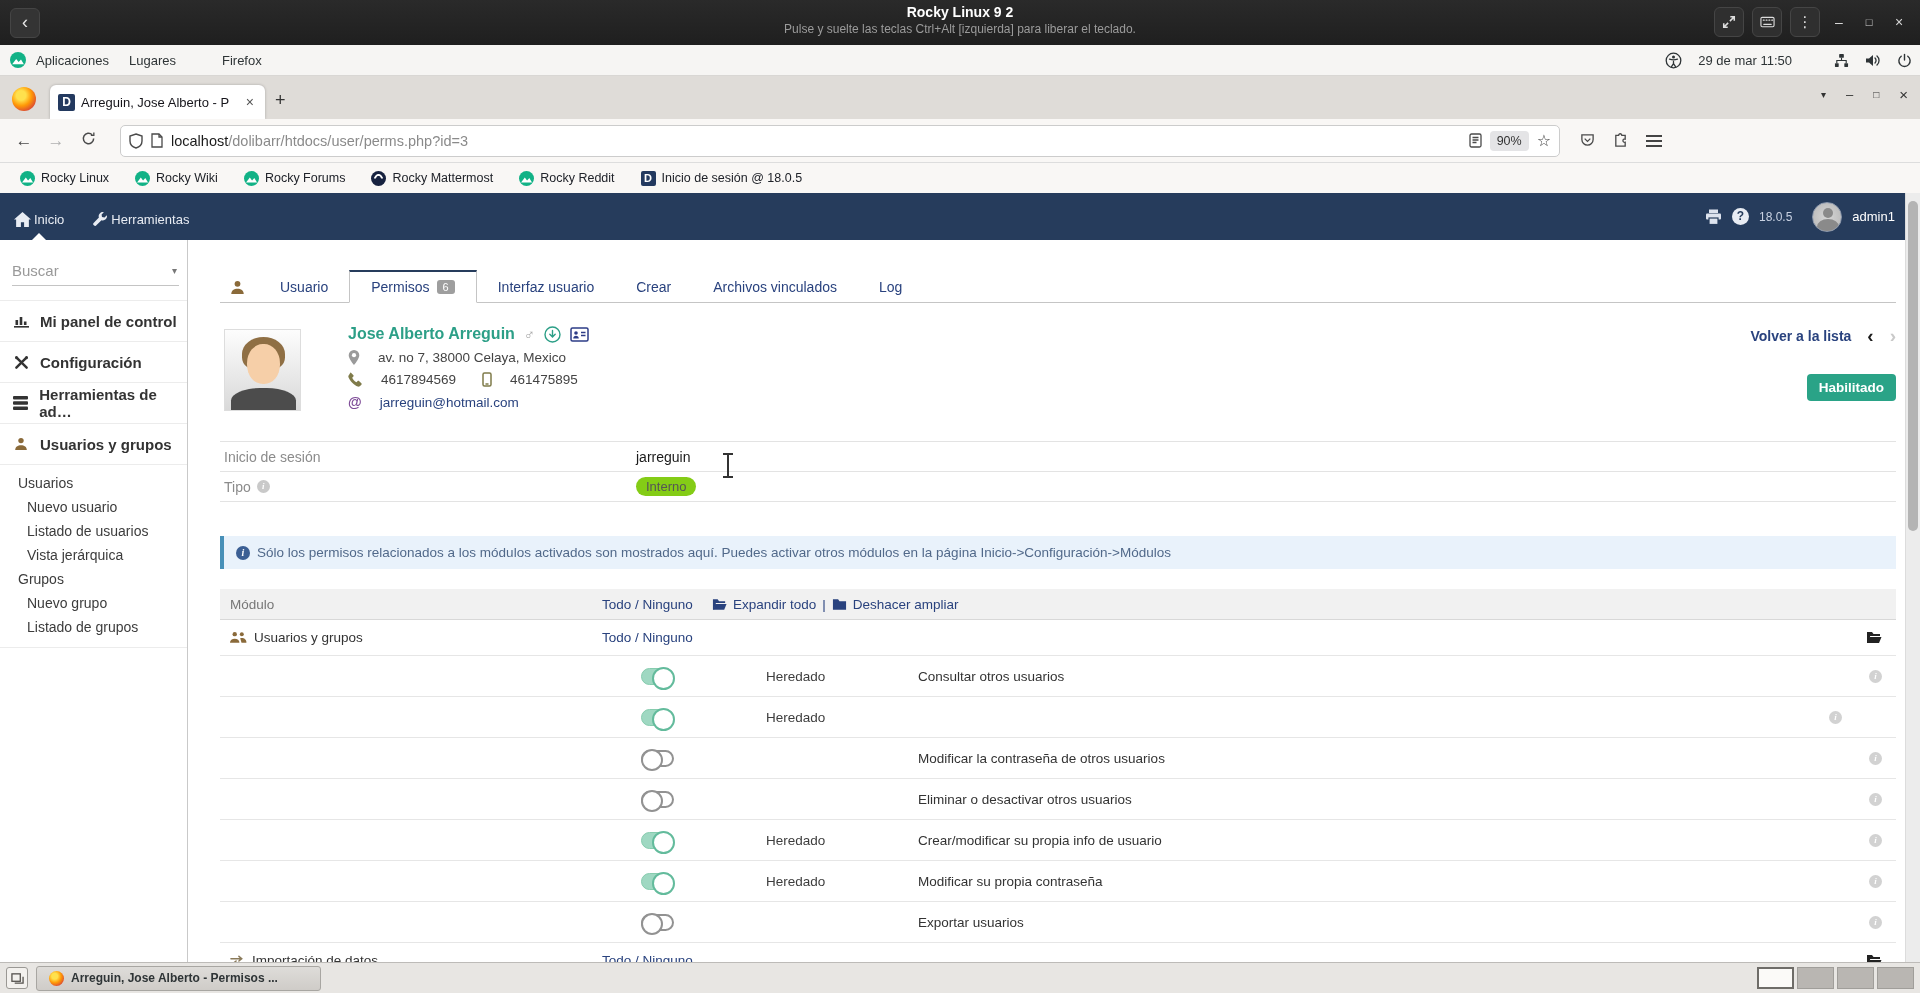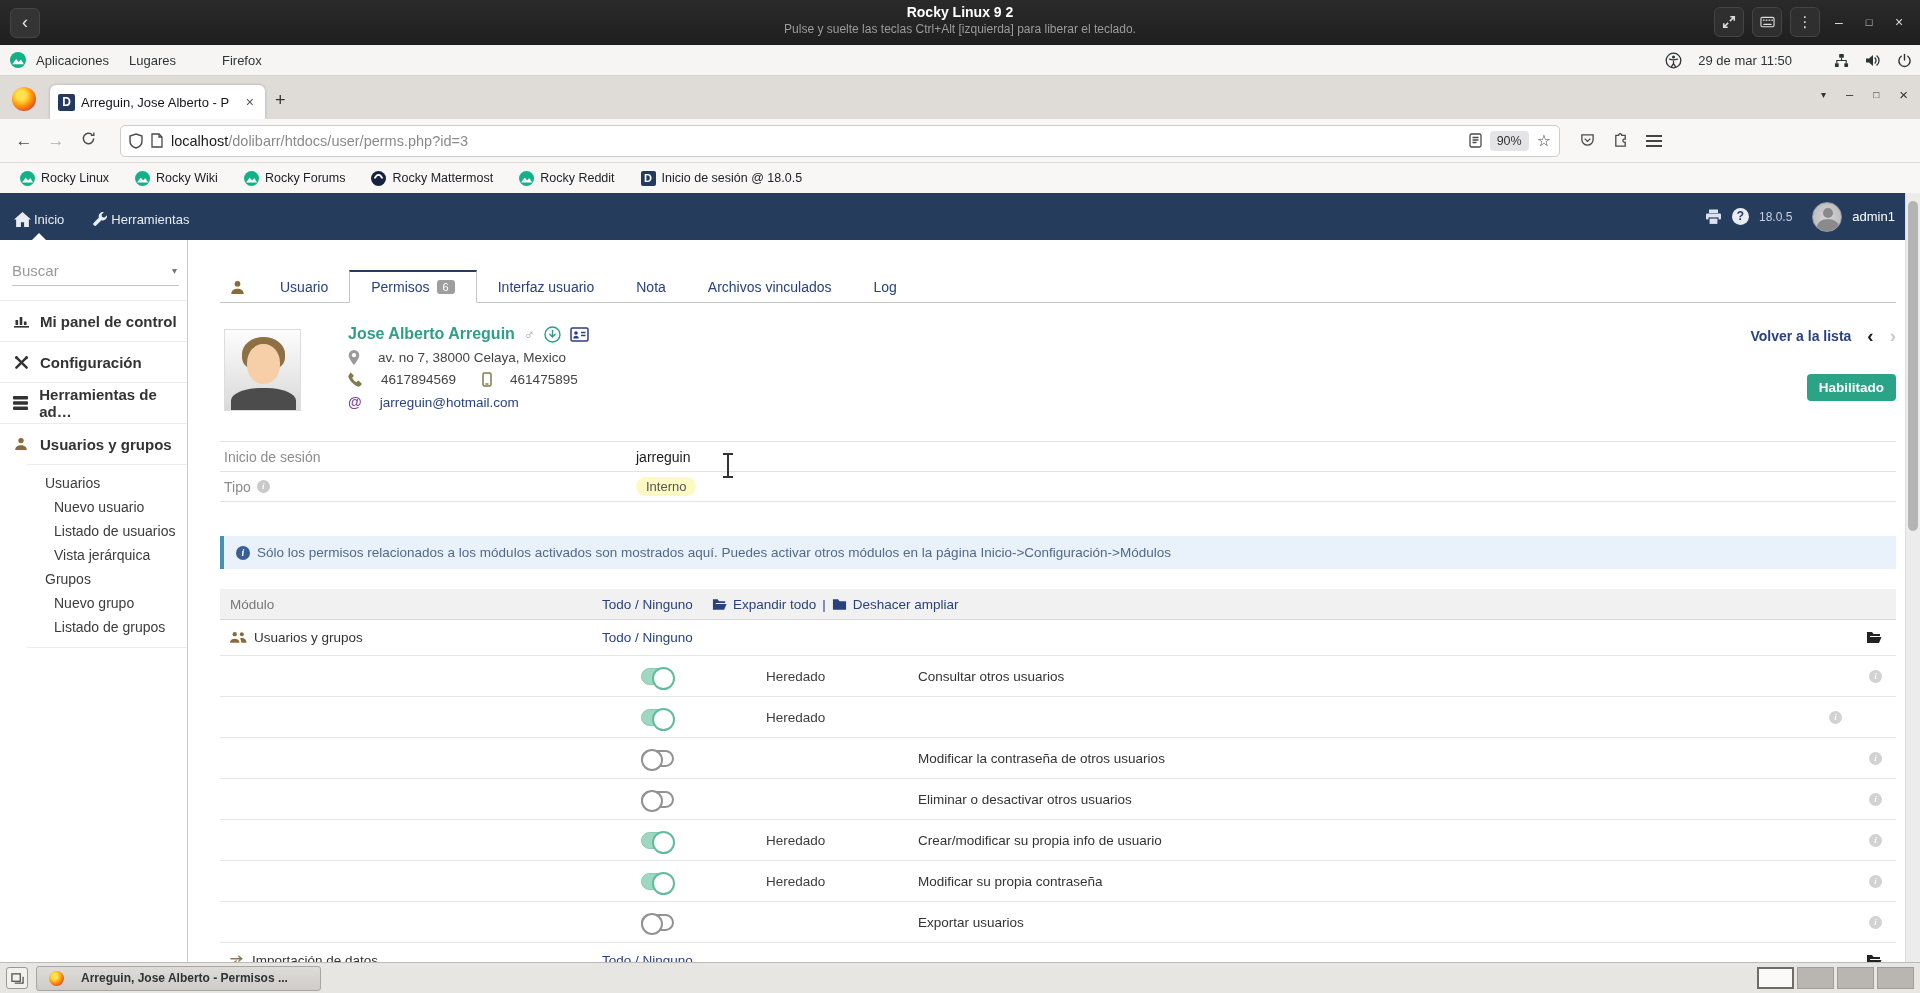--- a/index.html
+++ b/index.html
@@ -88,21 +88,21 @@
   .sidebar { position:absolute; top:240px; left:0; width:188px; height:722px; background:#fff;
     border-right:1px solid #c9c9c9; }
   .search-row { display:flex; align-items:center; margin:22px 8px 14px 12px; border-bottom:1px solid #c4c4c4; padding-bottom:6px; }
   .search-row input { border:none; outline:none; flex:1; width:120px; font-size:15px; color:#555;
     font-family:inherit; background:transparent; }
   .search-row input::placeholder { color:#999; }
   .search-caret { color:#777; font-size:10px; padding-right:2px; }
   .menu-item { display:flex; align-items:center; gap:10px; height:41px; padding-left:12px;
     border-top:1px solid #ececec; font-size:15px; font-weight:bold; color:#333; }
   .menu-item .mi-icon { width:18px; display:flex; justify-content:center; }
-  .side-links { border-top:1px solid #ececec; padding:6px 8px 8px; border-bottom:1px solid #ececec;margin-left:27px; }
+  .side-links { border-top:1px solid #ececec; padding:6px 8px 8px; border-bottom:1px solid #ececec; }
   .side-link { font-size:14px; color:#3c3c3c; line-height:24px; padding-left:10px; }
   .side-link.indent { padding-left:19px; }
 
   
   .main { position:absolute; top:240px; left:220px; width:1676px; height:722px; background:#fff; overflow:hidden; }
 
   .tabs-row { margin-top:32px; display:flex; align-items:flex-end; height:31px; border-bottom:1px solid #c5c5c5; padding-left:10px; }
   .tab-user-icon { margin:0 14px 7px 0; }
   .tab { font-size:14px; color:#29427e; padding:7px 21px; }
   .tab.active { background:#fff; border:1px solid #c5c5c5; border-top:2px solid #263c5c; border-bottom:1px solid #fff;
@@ -128,21 +128,21 @@
   .chev-prev { color:#1a1a1a; font-size:19px; font-weight:bold; }
   .chev-next { color:#c9c9c9; font-size:19px; font-weight:bold; }
   .status-badge { display:inline-block; margin-top:27px; background:#2aa387; color:#fff; font-weight:bold;
     font-size:13.5px; padding:6px 12px; border-radius:4px; }
 
   .fields { margin-top:20px; border-top:1px solid #e3e3e3; }
   .field-row { display:grid; grid-template-columns:416px 1fr; align-items:center; min-height:30px;
     border-bottom:1px solid #e3e3e3; font-size:14px; }
   .field-label { color:#8b8b8b; padding-left:4px; display:flex; align-items:center; gap:6px; }
   .field-value { color:#1a1a1a; }
-  .pill { display:inline-block; background:#fef9c3; color:#555; border-radius:10px; padding:2px 10px; font-size:13px; }
+  .pill { display:inline-block; background:#84cc16; color:#555; border-radius:10px; padding:2px 10px; font-size:13px; }
   .info-dot { width:13px; height:13px; border-radius:50%; background:#c9c9c9; color:#fff; font-size:9px;
     font-weight:bold; text-align:center; line-height:13px; font-family:"Liberation Serif",serif; font-style:italic; }
 
   .notice { margin-top:34px; background:#e9f2fb; border-left:4px solid #4790b8; padding:9px 12px;
     font-size:13.5px; color:#51698a; display:flex; align-items:center; gap:7px; }
   .notice .n-ico { width:14px; height:14px; border-radius:50%; background:#3b5f94; color:#fff; flex:none;
     font-size:10px; font-weight:bold; text-align:center; line-height:14px; font-family:"Liberation Serif",serif; font-style:italic; }
 
   .ptable { margin-top:20px; font-size:13.5px; }
   .prow { display:grid; grid-template-columns:382px 110px 206px 1fr 40px; align-items:center; border-bottom:1px solid #e6e6e6; }
@@ -175,21 +175,21 @@
   .ibeam i { position:absolute; left:5px; top:2px; width:2px; height:23px; background:#333; }
   .ibeam::before, .ibeam::after { content:""; position:absolute; left:1px; width:10px; height:2px; background:#333; }
   .ibeam::before { top:1px; } .ibeam::after { bottom:1px; }
 
   
   .taskbar { position:absolute; bottom:0; left:0; width:1920px; height:31px; background:#e8e6e3;
     border-top:1px solid #bdbbb8; display:flex; align-items:center; z-index:50; }
   .tb-applet { width:22px; height:22px; margin:0 8px 0 6px; border:1px solid #9a9894; border-radius:3px;
     background:#f3f1ee; display:flex; align-items:center; justify-content:center; }
   .tb-task { height:25px; background:linear-gradient(#dedcd9,#cfccc8); border:1px solid #a8a6a2; border-radius:3px;
-    display:flex; align-items:center; gap:17px; padding:0 12px; font-size:12px; font-weight:bold; color:#2e3436; width:285px; }
+    display:flex; align-items:center; gap:7px; padding:0 12px; font-size:12px; font-weight:bold; color:#2e3436; width:285px; }
   .tb-task .ff-mini { width:15px; height:15px; border-radius:50%; flex:none;
     background:radial-gradient(circle at 38% 35%, #ffe14d 0 22%, #ff9a07 48%, #e2582b 72%, #ae2d6b 100%); }
   .tb-workspaces { position:absolute; right:6px; display:flex; gap:3px; }
   .tb-ws { width:37px; height:22px; background:#b9b6b2; border:1px solid #a09e9a; }
   .tb-ws.active { background:#fbfaf8; border:2px solid #6e6c68; }
 </style>
 </head>
 <body>
 
 <div class="vm-titlebar">
@@ -466,21 +466,21 @@
           <circle cx="7" cy="3.6" r="2.7"></circle>
           <path d="M1.2 13c0-3.2 2.6-4.8 5.8-4.8s5.8 1.6 5.8 4.8z"></path>
         </svg>
     </span>
     <div class="tab">Usuario</div>
     <div class="tab active">
       <span>Permisos</span>
       <span class="tab-badge">6</span>
     </div>
     <div class="tab">Interfaz usuario</div>
-    <div class="tab">Nota</div>
+    <div class="tab">Crear</div>
     <div class="tab">Archivos vinculados</div>
     <div class="tab">Log</div>
   </div>
 
   <div class="banner">
     <div class="photo">
         <div class="hair"></div>
         <div class="face"></div>
         <div class="body"></div>
       </div>

